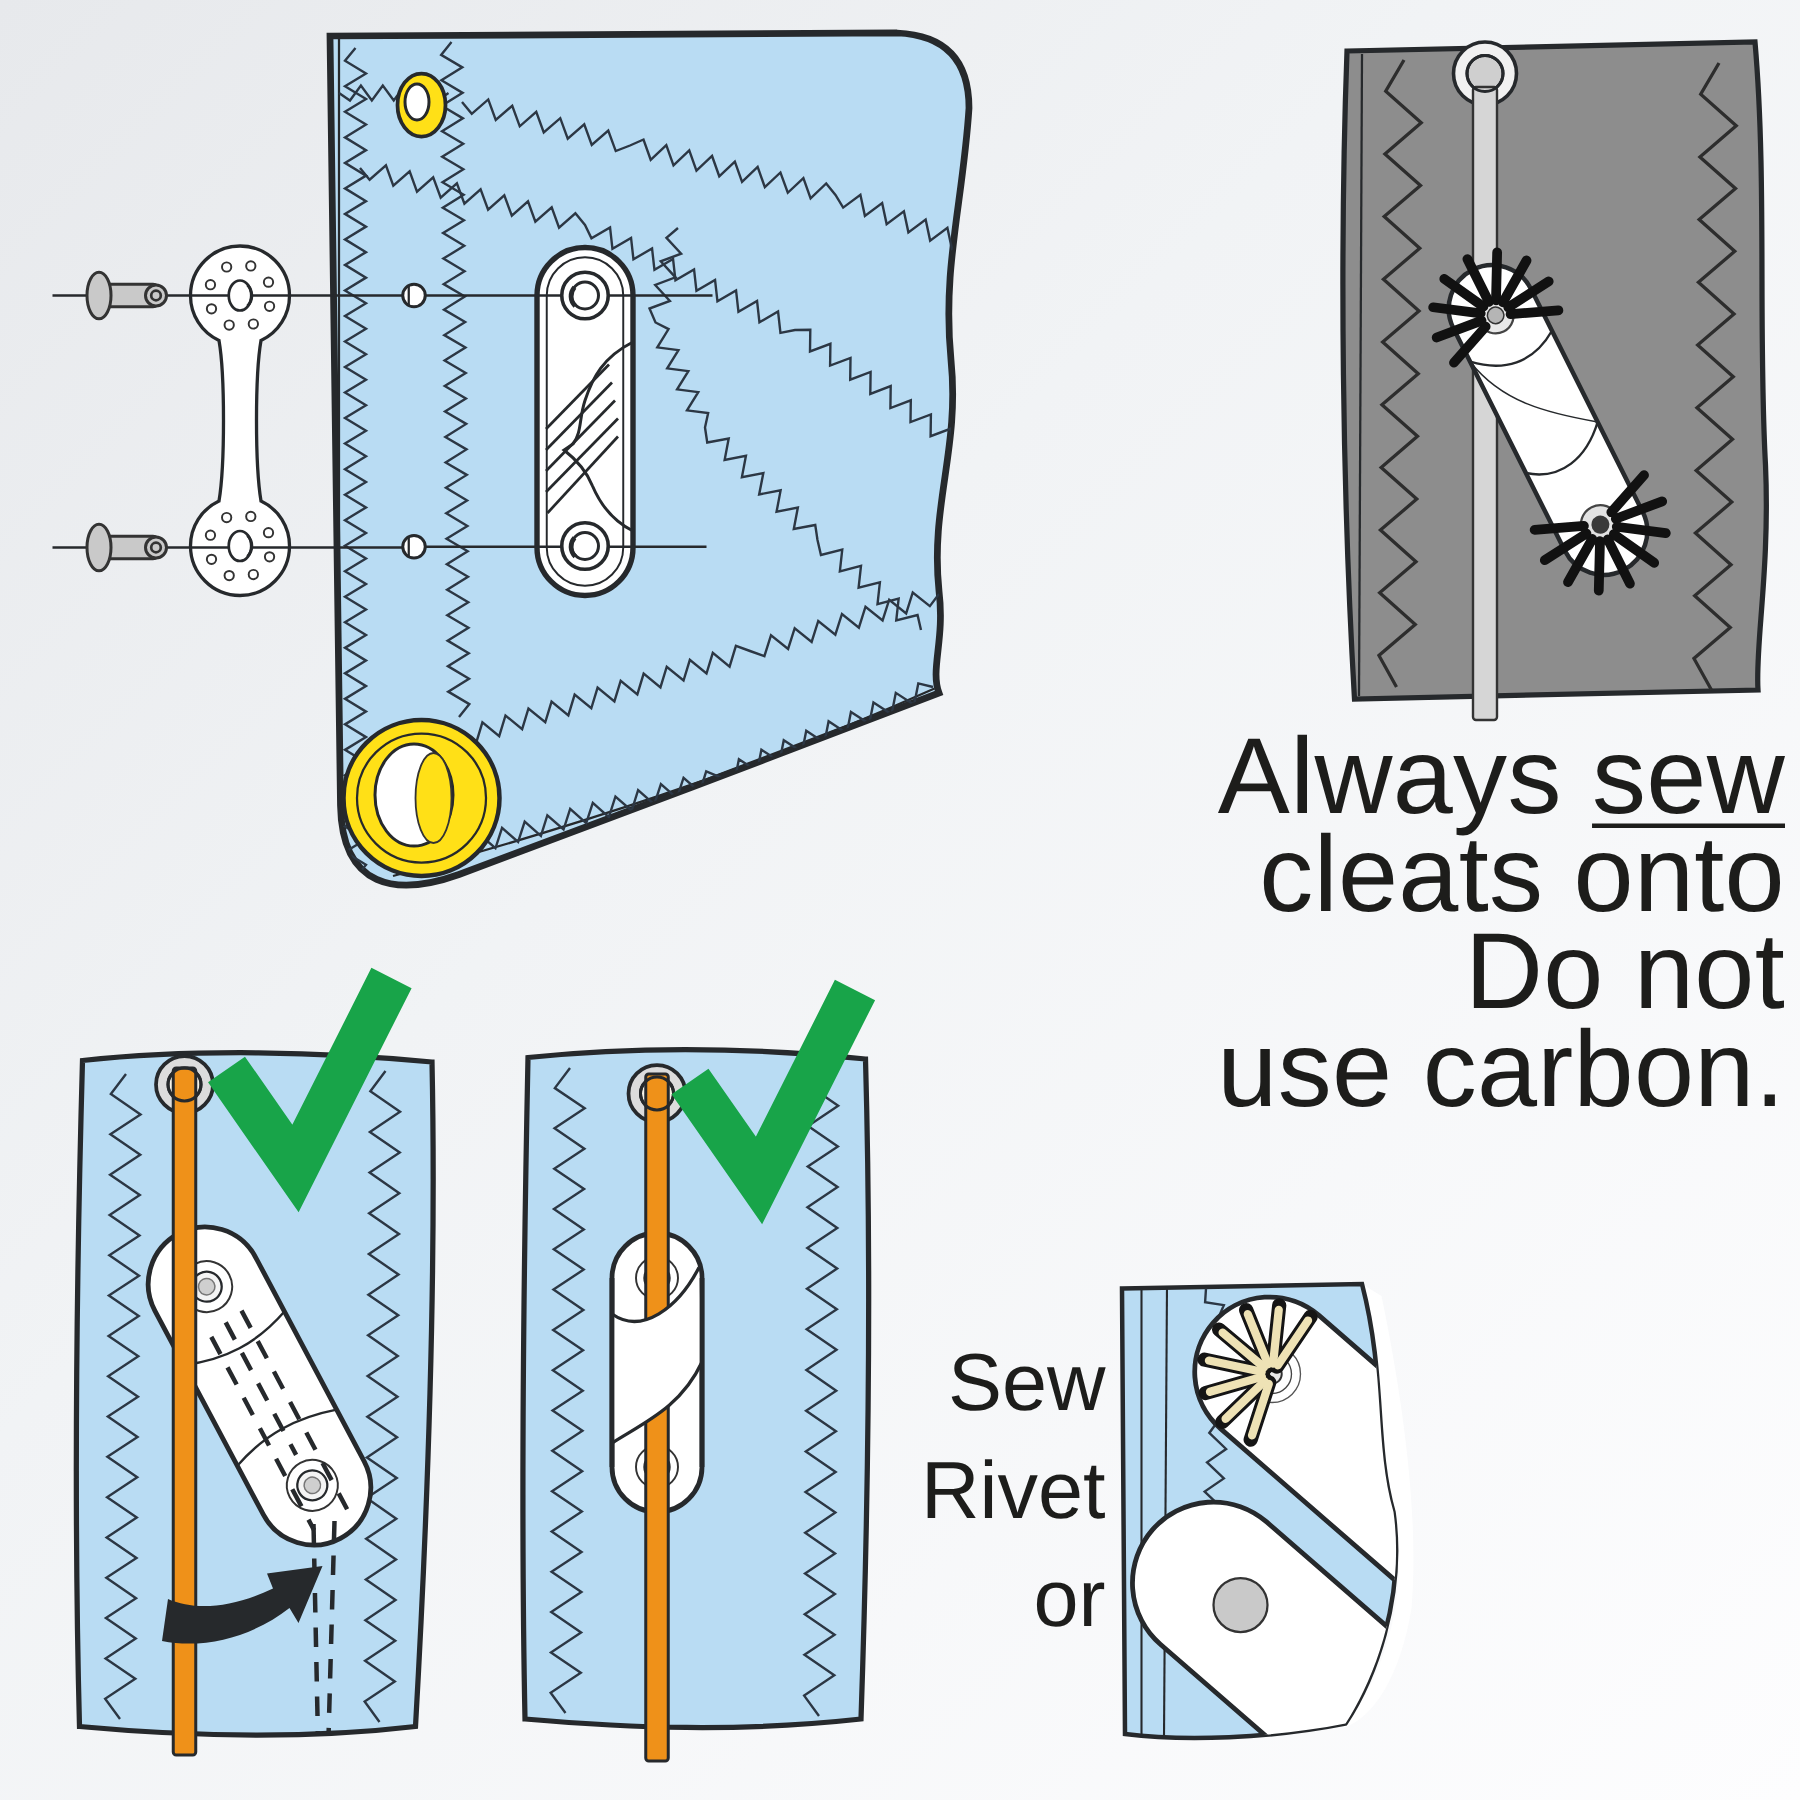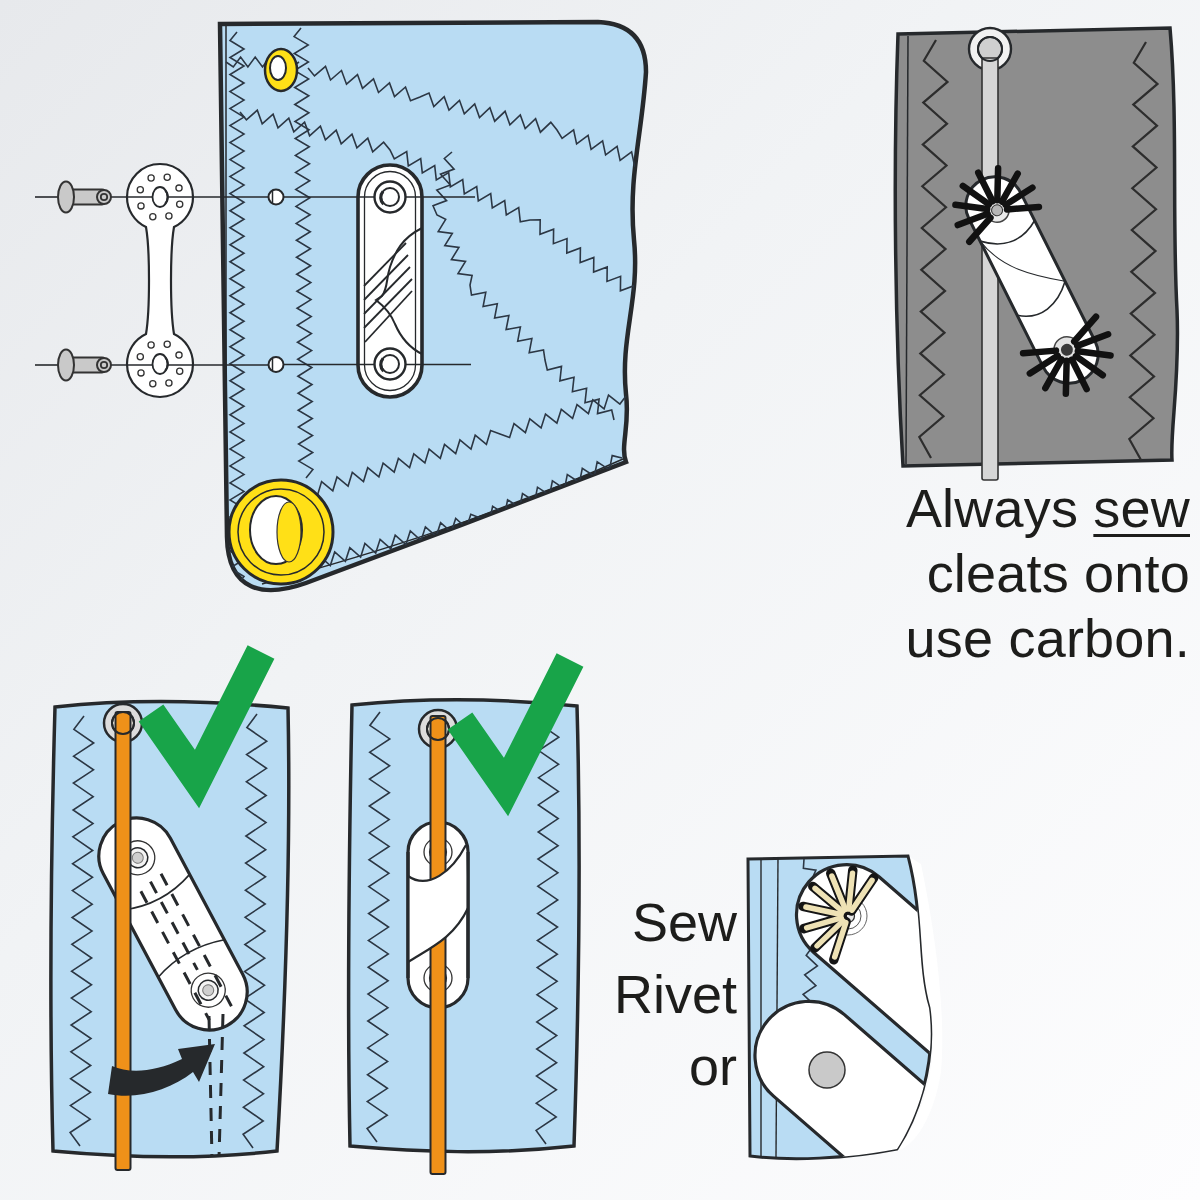--- a/index.html
+++ b/index.html
@@ -26,21 +26,21 @@
   .zz{fill:none;stroke:var(--stitch-dark);stroke-width:1.6;stroke-linejoin:miter}
   .zzg{fill:none;stroke:#2d2d2d;stroke-width:2.2}
   .dash{stroke:var(--outline);stroke-width:3;stroke-dasharray:13 10;fill:none}
   .check{stroke:var(--check-green);stroke-width:30;fill:none;stroke-linecap:butt;stroke-linejoin:miter}
   .stitchB{stroke:#111;stroke-width:6.5;stroke-linecap:round}
   .spoke-b{stroke:#151515;stroke-width:9.5;stroke-linecap:round}
   .spoke-c{stroke:var(--stitch-cream);stroke-width:5.5;stroke-linecap:round}
   .thin{stroke:var(--outline);fill:none}
 
   .note{position:absolute;color:var(--text);text-align:right}
-  .note-main{top:476px;right:10px;font-size:54px;line-height:65px;letter-spacing:.2px}
+  .note-main{top:486px;right:10px;font-size:72px;line-height:65px;letter-spacing:.2px}
   .note-option{top:886px;right:463px;font-size:54px;line-height:72px}
   .u{text-decoration:underline;text-decoration-thickness:3px;text-underline-offset:7px}
 </style>
 </head>
 <body>
 
 <div class="stage">
 <svg class="art" viewBox="0 0 1200 1200" width="1200" height="1200">
   <defs>
     <clipPath id="clipA">
@@ -330,20 +330,21 @@
               <line class="spoke-c" x1="7" y1="0" x2="43" y2="0" transform="rotate(-252)"></line>
         </g>
       </g>
     </g>
   </g>
 </svg>
 
 <div class="note note-main">
   <div><span>Always </span><span class="u">sew</span></div>
   <div>cleats onto</div>
+  <div>Do not</div>
   <div>use carbon.</div>
 </div>
 
 <div class="note note-option">
   <div>Sew</div>
   <div>Rivet</div>
   <div>or</div>
 </div>
 </div>
 

